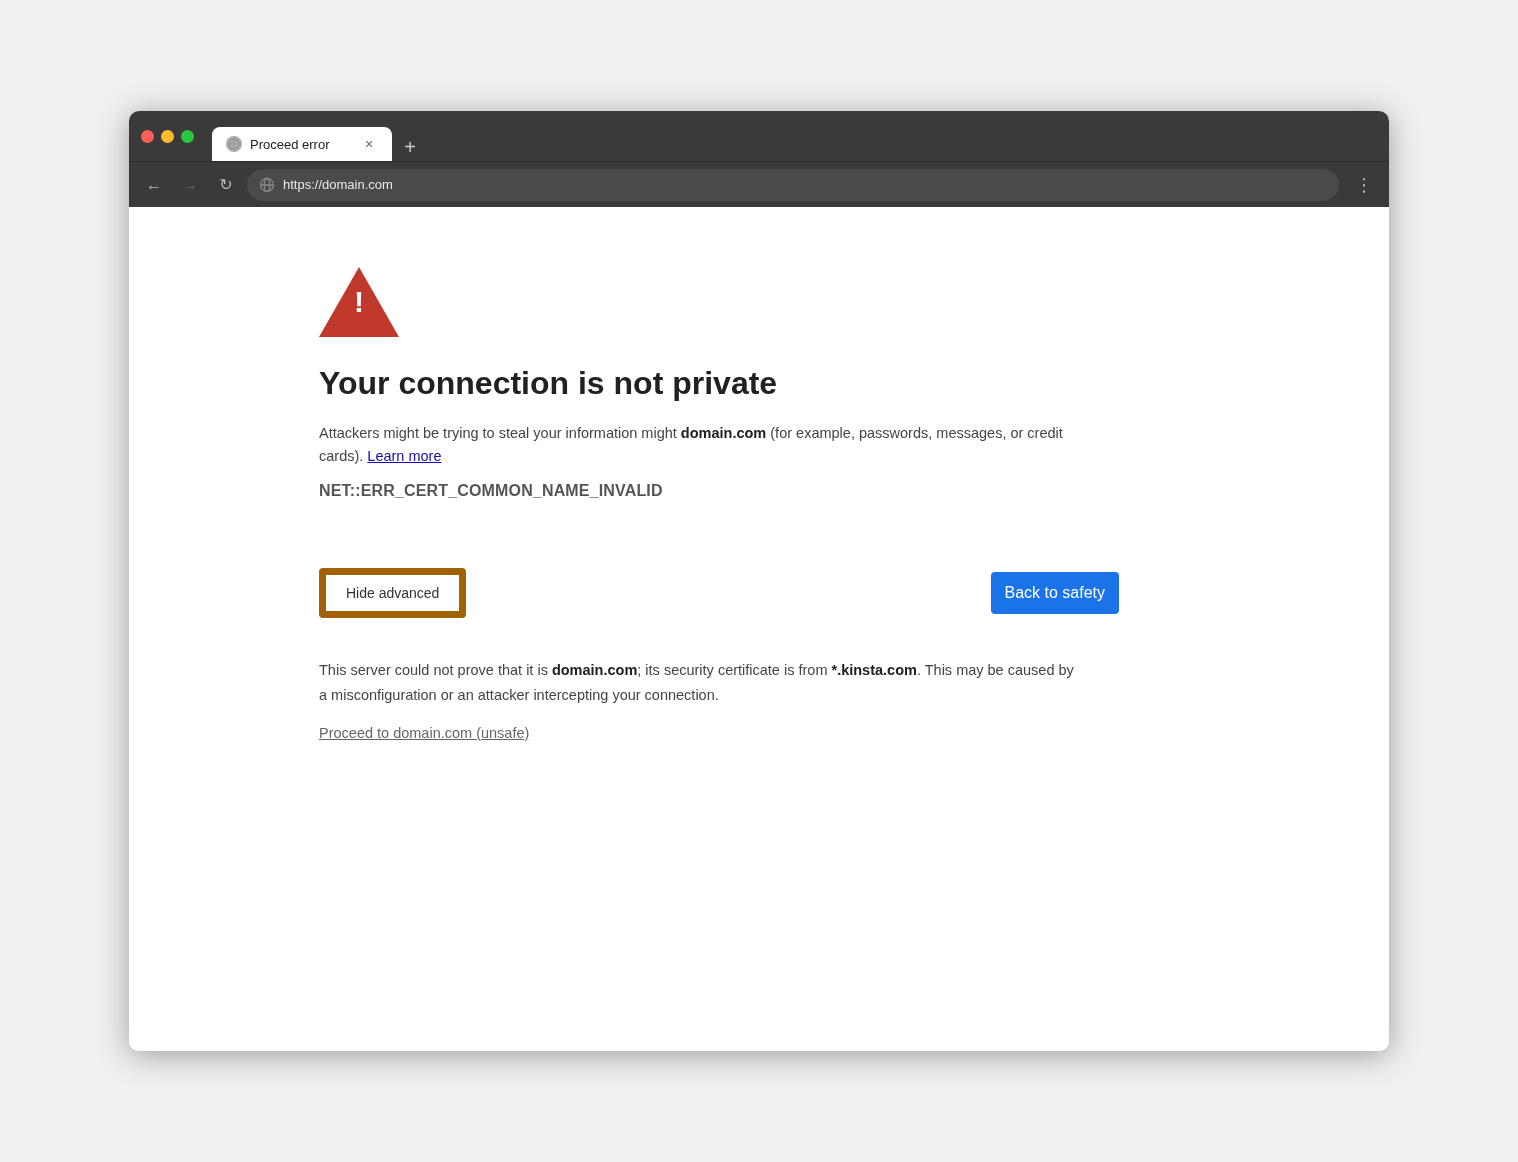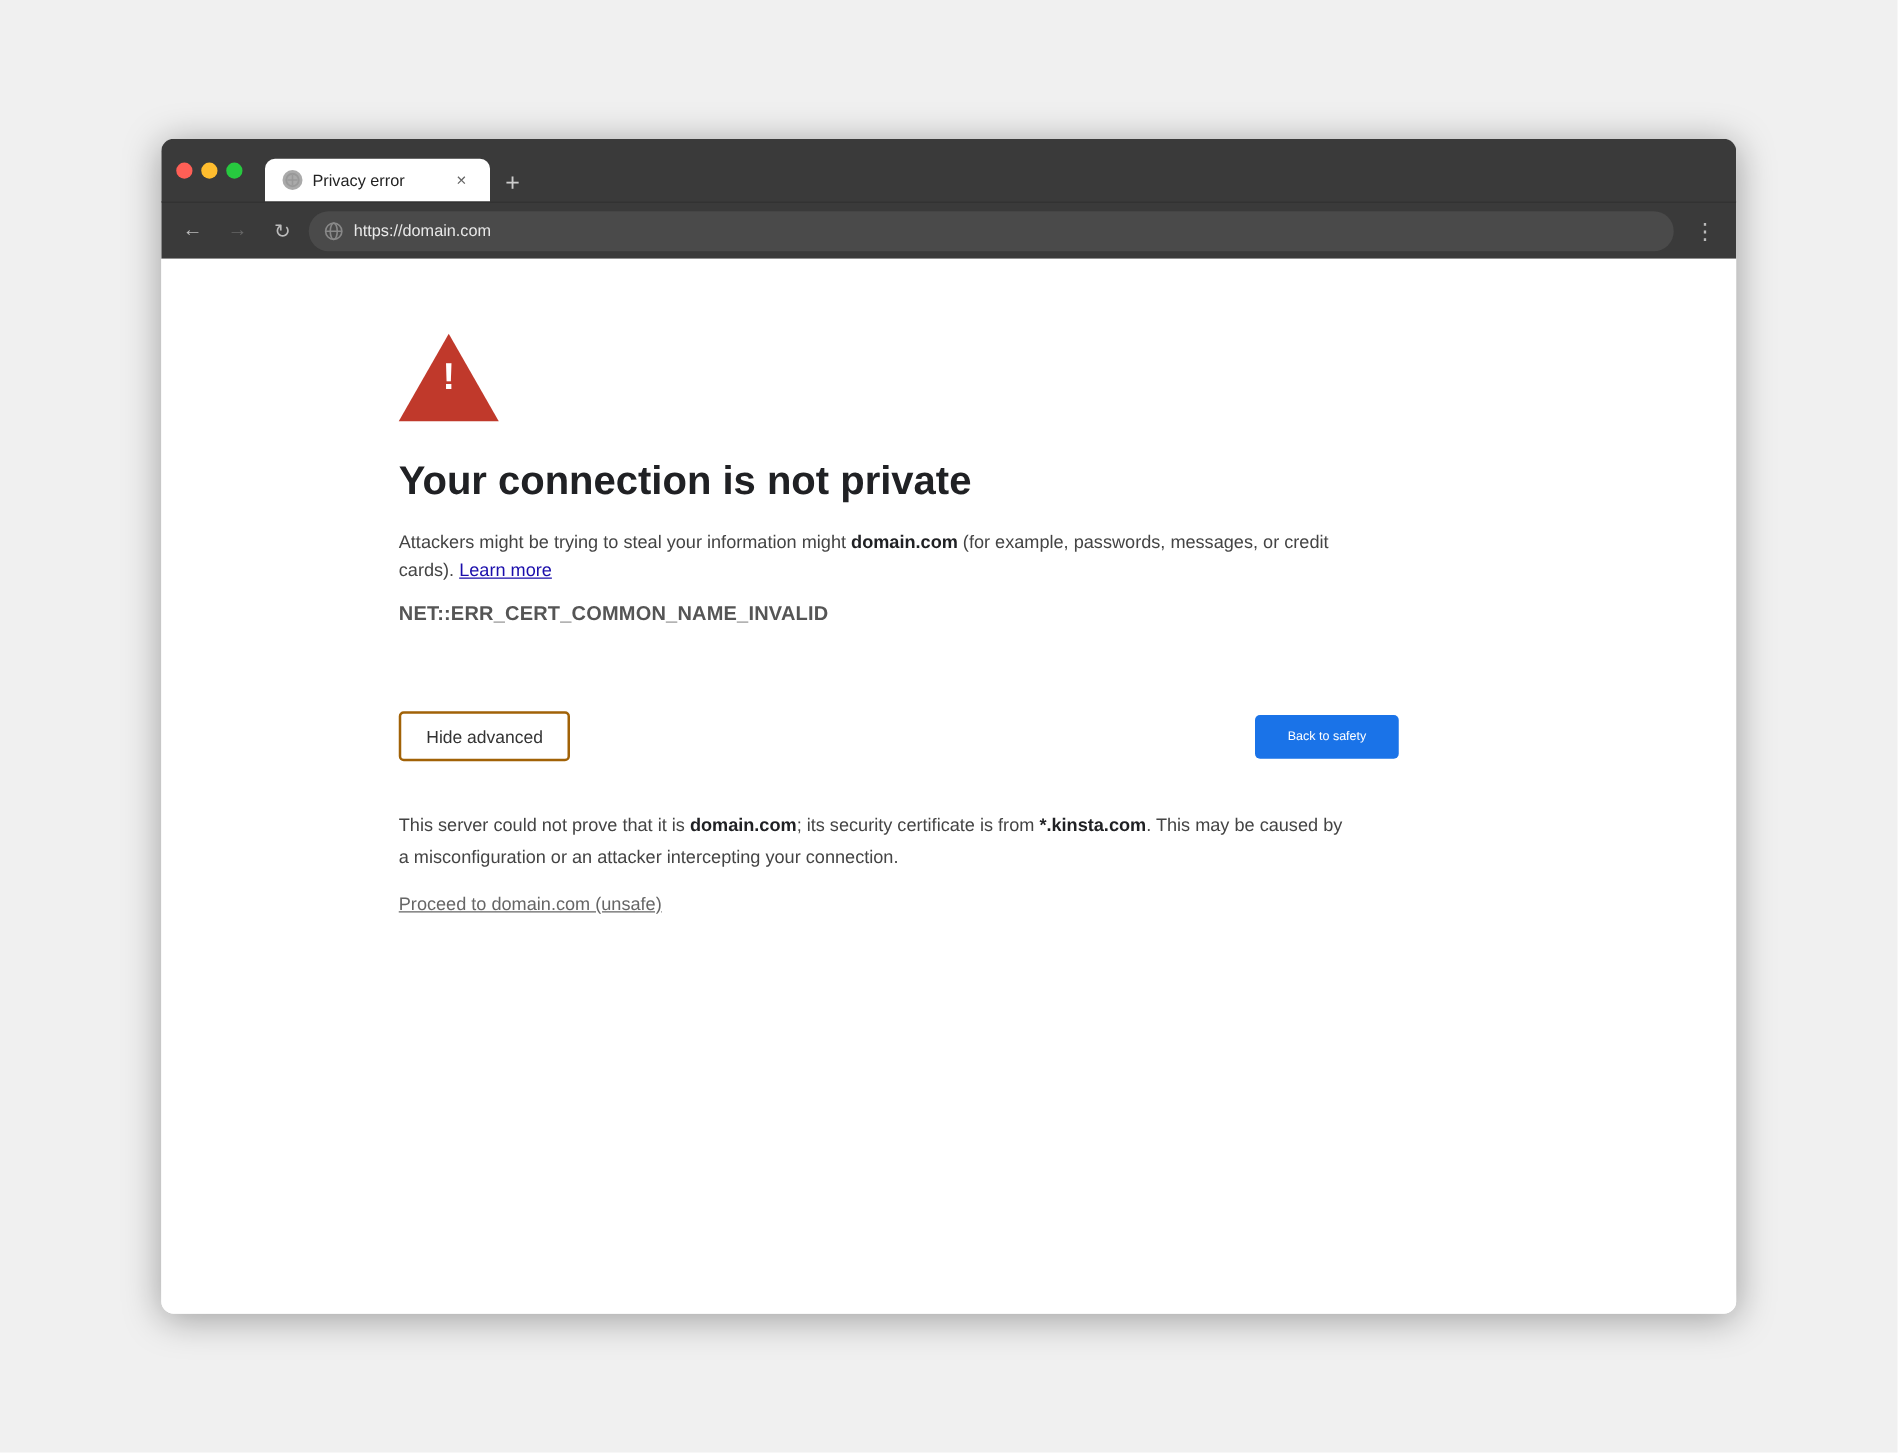--- a/index.html
+++ b/index.html
@@ -208,34 +208,34 @@
     .button-row {
       display: flex;
       align-items: center;
       justify-content: space-between;
       max-width: 800px;
       margin-bottom: 40px;
     }
 
     .btn-hide-advanced {
       background: #fff;
-      border: 2px solid #a16207;
+      border: 7px solid #a16207;
       border-radius: 4px;
       padding: 10px 20px;
       font-size: 14px;
       color: #333;
       cursor: pointer;
     }
 
     .btn-back-to-safety {
       background: #1a73e8;
       border: none;
       border-radius: 4px;
-      padding: 12px 26px;
-      font-size: 10px;
+      padding: 12px 14px;
+      font-size: 16px;
       color: #fff;
       cursor: pointer;
       font-weight: 500;
     }
 
     .advanced-text {
       font-size: 14.5px;
       color: #444;
       line-height: 1.7;
       max-width: 760px;
@@ -264,21 +264,21 @@
     </div>
     <div class="tab-bar">
       <div class="tab">
         <div class="tab-icon">
           <svg width="12" height="12" viewBox="0 0 12 12" fill="none">
             <circle cx="6" cy="6" r="5" stroke="#999" stroke-width="1.5" fill="none"></circle>
             <line x1="6" y1="2" x2="6" y2="10" stroke="#999" stroke-width="1.2"></line>
             <line x1="2" y1="6" x2="10" y2="6" stroke="#999" stroke-width="1.2"></line>
           </svg>
         </div>
-        <span class="tab-label">Privacy error</span>
+        <span class="tab-label">Proceed error</span>
         <div class="tab-close">×</div>
       </div>
       <button class="new-tab-btn">+</button>
     </div>
   </div>
 
   <div class="nav-bar">
     <button class="nav-btn">←</button>
     <button class="nav-btn disabled">→</button>
     <button class="nav-btn">↻</button>

